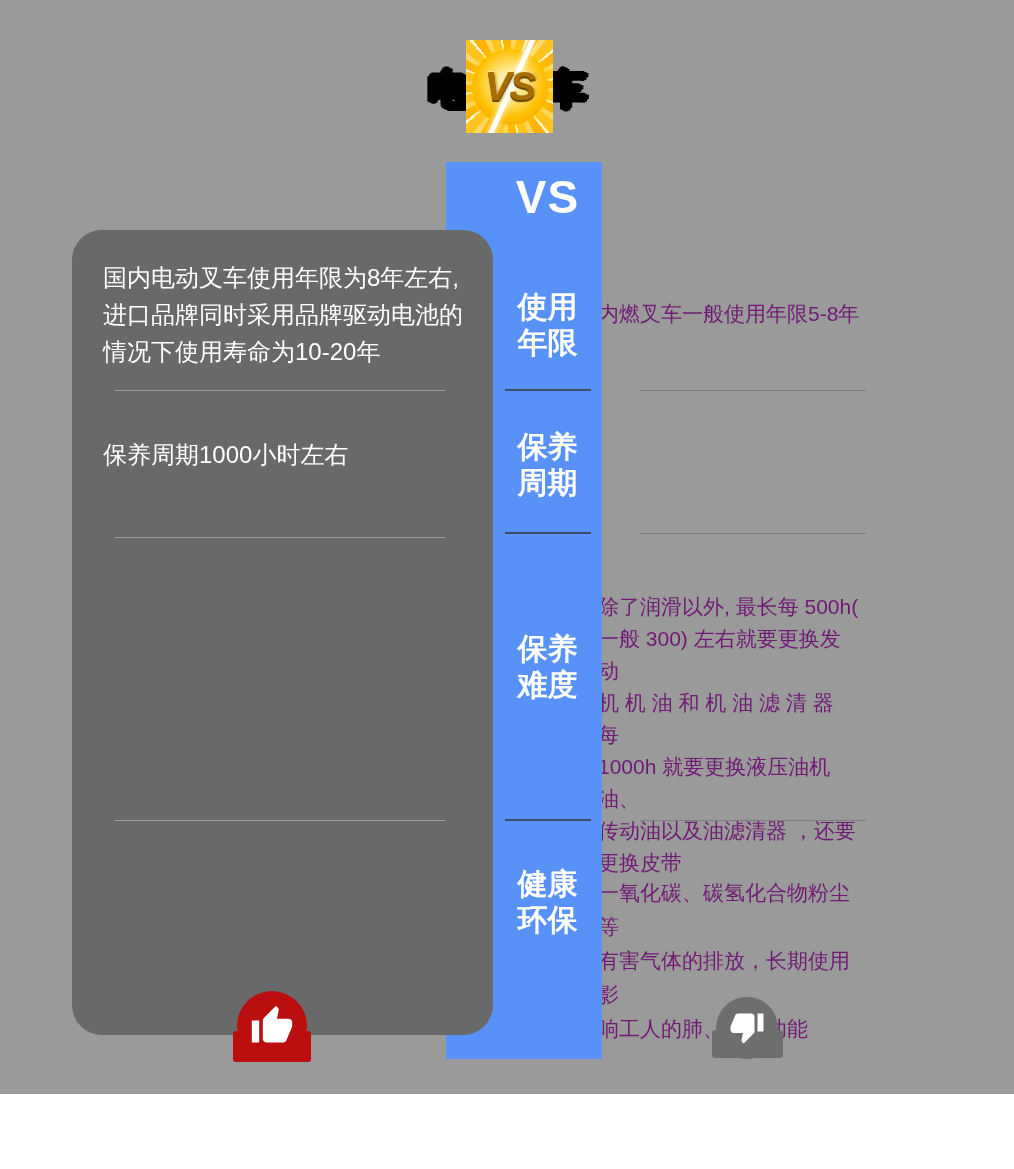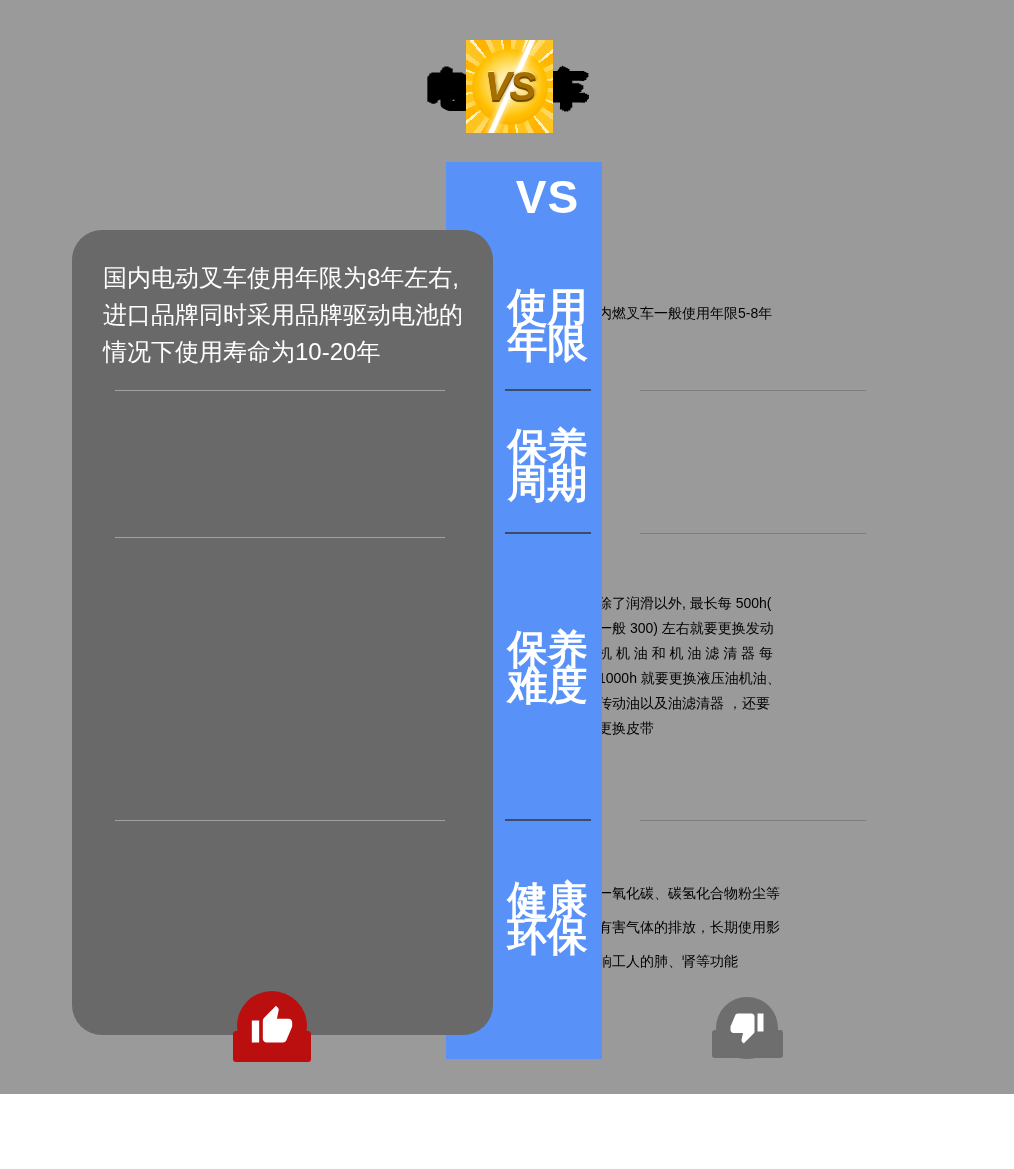--- a/index.html
+++ b/index.html
@@ -31,37 +31,37 @@
   .pk-slash{position:absolute;left:49%;top:-8%;width:5px;height:116%;background:#fff;
     transform:rotate(24deg);box-shadow:0 0 6px #fff;}
   .pk-vs{position:absolute;inset:0;display:flex;align-items:center;justify-content:center;
     font-style:italic;font-weight:900;font-size:40px;letter-spacing:-2px;color:#a86f00;
     text-shadow:0 2px 0 #6b4a00,0 -1px 0 #ffe9a0,1px 1px 3px rgba(80,40,0,.45);}
   
   .vs-column{position:absolute;left:446px;top:162px;width:156px;height:897px;background:#5892f8;z-index:10;}
   .vs-header{position:absolute;top:8px;left:47px;right:0;text-align:center;
     color:#fff;font-size:46px;font-weight:800;letter-spacing:1px;}
   .vs-cat{position:absolute;left:47px;right:0;text-align:center;color:#fff;
-    font-size:40px;font-weight:700;line-height:36px;white-space:pre-line;}
-  .vs-cat.c0{top:127px}.vs-cat.c1{top:267px}.vs-cat.c2{top:469px}.vs-cat.c3{top:720px}
+    font-size:30px;font-weight:700;line-height:36px;white-space:pre-line;}
+  .vs-cat.c0{top:127px}.vs-cat.c1{top:267px}.vs-cat.c2{top:469px}.vs-cat.c3{top:704px}
   .vs-div{position:absolute;left:59px;width:86px;height:2px;background:#3e4c68;}
   .vs-div.d0{top:227px}.vs-div.d1{top:370px}.vs-div.d2{top:657px}
   
   .left-panel{position:absolute;left:72px;top:230px;width:421px;height:805px;
     background:#696969;border-radius:30px;z-index:20;}
   .el-row{position:absolute;left:31px;width:372px;color:#fff;font-size:24px;font-weight:400;
     line-height:37px;white-space:pre-line;}
   .el-row.r0{top:29px}.el-row.r1{top:206px}.el-row.r2{top:361px}.el-row.r3{top:646px}
   .el-div{position:absolute;left:43px;width:330px;height:1px;background:#a0a0a0;}
   .el-div.d0{top:160px}.el-div.d1{top:307px}.el-div.d2{top:590px}
   
-  .ic-row{position:absolute;left:598px;width:262px;color:#000000;font-size:14px;
+  .ic-row{position:absolute;left:598px;width:262px;color:#701a75;font-size:21px;
     line-height:37px;white-space:pre-line;z-index:5;}
   .ic-row.r0{top:295px}.ic-row.r1{top:436px}
-  .ic-row.r2{top:591px;line-height:25px}
+  .ic-row.r2{top:591px;line-height:32px}
   .ic-row.r3{top:876px;line-height:34px}
   .ic-div{position:absolute;left:640px;width:226px;height:1px;background:#7e7e7e;z-index:5;}
   .ic-div.d0{top:390px}.ic-div.d1{top:533px}.ic-div.d2{top:820px}
   
   .verdict{position:absolute;z-index:50;}
   .verdict .circle{position:absolute;top:0;border-radius:50%;}
   .verdict .base{position:absolute;bottom:0;left:0;right:0;border-radius:3px;}
   .verdict svg{position:absolute;z-index:2;}
   .thumb-up{left:233px;top:991px;width:78px;height:71px;}
   .thumb-up .circle{left:4px;width:70px;height:70px;background:#bb0f0f;}
@@ -113,20 +113,21 @@
   <div class="ic-div d2"></div>
   <div class="ic-row r3">一氧化碳、碳氢化合物粉尘等
 有害气体的排放，长期使用影
 响工人的肺、肾等功能</div>
 
   <div class="left-panel">
     <div class="el-row r0">国内电动叉车使用年限为8年左右,
 进口品牌同时采用品牌驱动电池的
 情况下使用寿命为10-20年</div>
     <div class="el-div d0"></div>
+    <div class="el-row r1">保养周期1000小时左右</div>
     <div class="el-div d1"></div>
     <div class="el-div d2"></div>
   </div>
 
   <div class="verdict thumb-up">
     <div class="circle"></div>
     <div class="base"></div>
     <svg style="left:17px;top:13px" width="44" height="44" viewBox="0 0 24 24">
       <path fill="#ffffff" d="M1 21h4V9H1v12zM23 10c0-1.1-.9-2-2-2h-6.31l.95-4.57.03-.32c0-.41-.17-.79-.44-1.06L14.17 1 7.59 7.59C7.22 7.95 7 8.45 7 9v10c0 1.1.9 2 2 2h9c.83 0 1.54-.5 1.84-1.22l3.02-7.05c.09-.23.14-.47.14-.73v-2z"></path>
     </svg>

